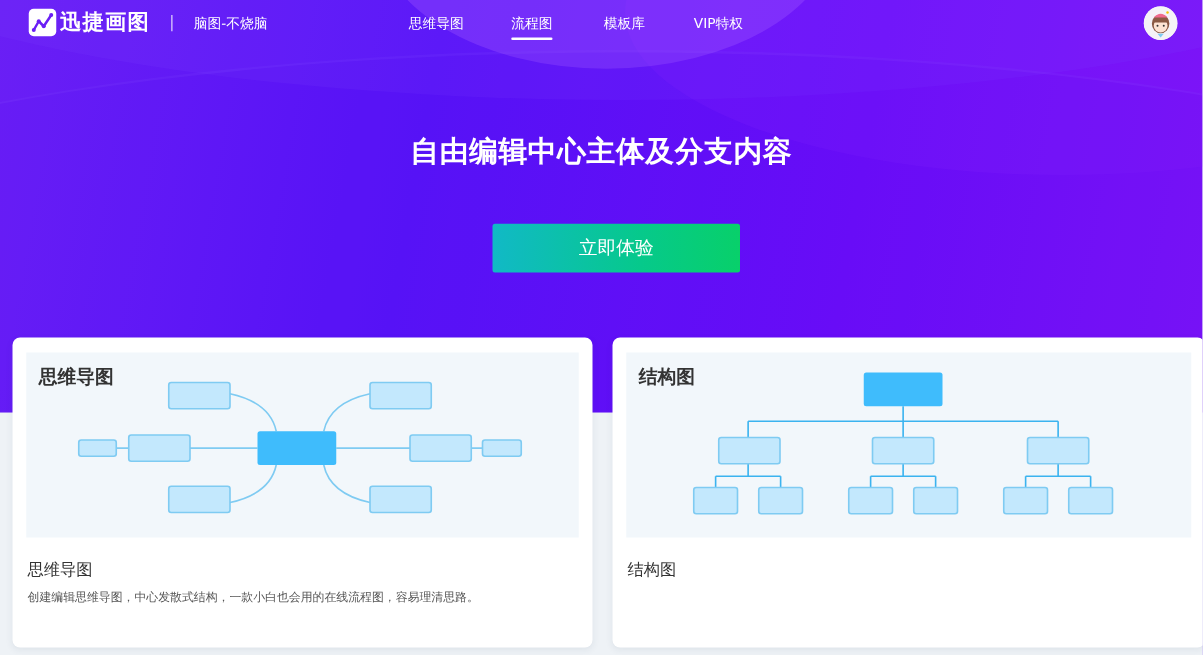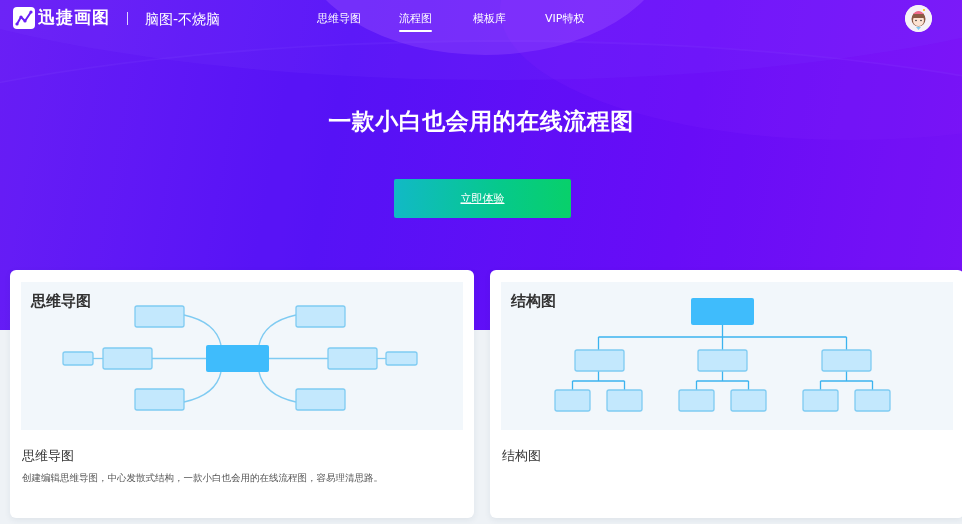--- a/index.html
+++ b/index.html
@@ -31,60 +31,60 @@
     background: rgba(90, 20, 250, 0.10);
   }
   .hero .wave4 {
     position: absolute; left: 500px; top: -120px; width: 700px; height: 260px;
     border-radius: 50%;
     background: rgba(140, 40, 255, 0.18);
   }
 
   
   .nav {
-    position: absolute; left: 3px; top: 0; width: 812px; height: 36px;
+    position: absolute; left: 13px; top: 0; width: 812px; height: 36px;
     display: flex; align-items: center; z-index: 5;
   }
   .logo {
     position: absolute; left: 10px; top: 6px; display: flex; align-items: center;
   }
   .logo-icon {
     width: 22px; height: 22px; background: #fff; border-radius: 4px;
     display: flex; align-items: center; justify-content: center;
   }
   .logo-text {
     color: #fff; font-size: 17px; font-weight: bold; margin-left: 3px; letter-spacing: 1px;
   }
   .nav-divider {
     position: absolute; left: 124px; top: 12px; width: 1px; height: 13px; background: rgba(255,255,255,0.8);
   }
   .nav-slogan {
-    position: absolute; left: 142px; top: 11px; color: #fff; font-size: 14px;
+    position: absolute; left: 142px; top: 11px; color: #fff; font-size: 11px;
   }
   .nav-links { position: absolute; top: 11px; left: 0; }
   .nav-link {
     position: absolute; color: #fff; font-size: 11px; white-space: nowrap; cursor: pointer;
   }
   .nav-link.active::after {
     content: ""; position: absolute; left: 0; right: 0; top: 19px; height: 2px; background: #fff; border-radius: 1px;
   }
   .avatar {
     position: absolute; left: 902px; top: 5px; width: 27px; height: 27px; border-radius: 50%;
     background: #f4f1f6; overflow: hidden;
   }
 
   .hero-title {
     position: absolute; left: 0; width: 962px; top: 106px; text-align: center;
     color: #fff; font-size: 23px; letter-spacing: 0.5px;
   }
   .cta {
-    position: absolute; left: 394px; top: 179px; width: 177px; height: 39px;
+    position: absolute; left: 394px; top: 179px; width: 198px; height: 39px;
     background: linear-gradient(90deg, #11b9c6 0%, #06c98b 60%, #08d06a 100%);
-    border-radius: 2px; color: #fff; font-size: 11px;
-    display: flex; align-items: center; justify-content: center; cursor: pointer; border: none; text-decoration: underline;
+    border-radius: 2px; color: #fff; font-size: 15px;
+    display: flex; align-items: center; justify-content: center; cursor: pointer; border: none;
   }
 
   
   .card {
     position: absolute; top: 270px; height: 248px; background: #fff; border-radius: 6px;
     box-shadow: 0 2px 6px rgba(40,60,90,0.08);
   }
   .card.left { left: 10px; width: 464px; }
   .card.right { left: 490px; width: 474px; }
   .preview {
@@ -142,21 +142,21 @@
       <rect x="8" y="9.5" width="11" height="3.5" fill="#8a5a44"></rect>
       <path d="M8 9 Q13.5 3 19 9" fill="#f06a8c"></path>
       <circle cx="11" cy="15.5" r="0.8" fill="#333"></circle>
       <circle cx="16" cy="15.5" r="0.8" fill="#333"></circle>
       <path d="M11 22 L16 22 L13.5 25 Z" fill="#7fcbf2"></path>
       <circle cx="19" cy="5" r="1" fill="#f5c400"></circle>
     </svg>
   </div>
 </div>
 
-<h1 class="hero-title">一款小白也会用的在线流程图</h1>
+<h1 class="hero-title">自由编辑中心主体及分支内容</h1>
 <button class="cta">立即体验</button>
 
 <div class="card left">
   <div class="preview">
     <span class="preview-title">思维导图</span>
     <svg class="diagram" width="442" height="148" viewBox="0 0 442 148">
 
       <g fill="none" stroke="#7fcbf2" stroke-width="1.3">
         <path d="M163 33 Q195 40 200 63"></path>
         <path d="M163 120 Q195 113 200 90"></path>

